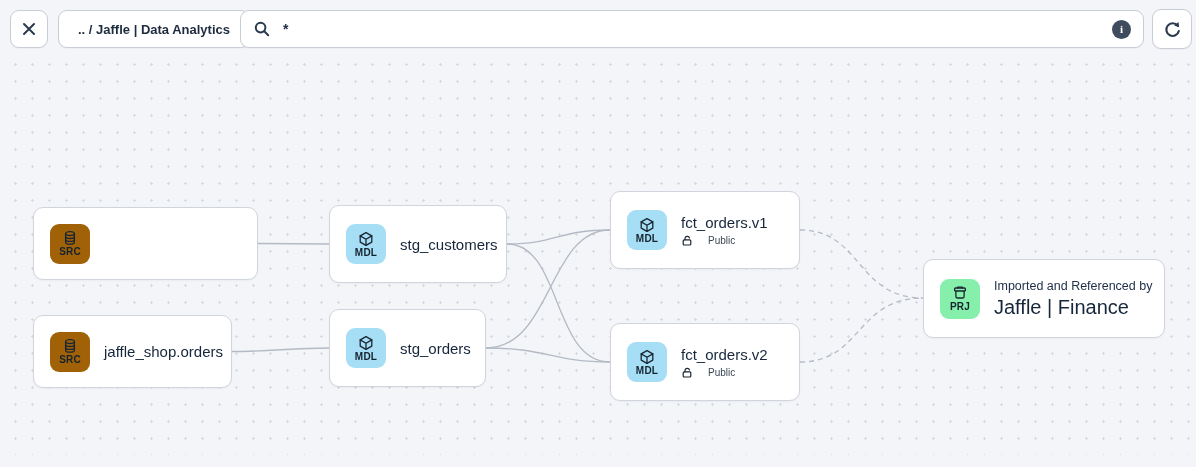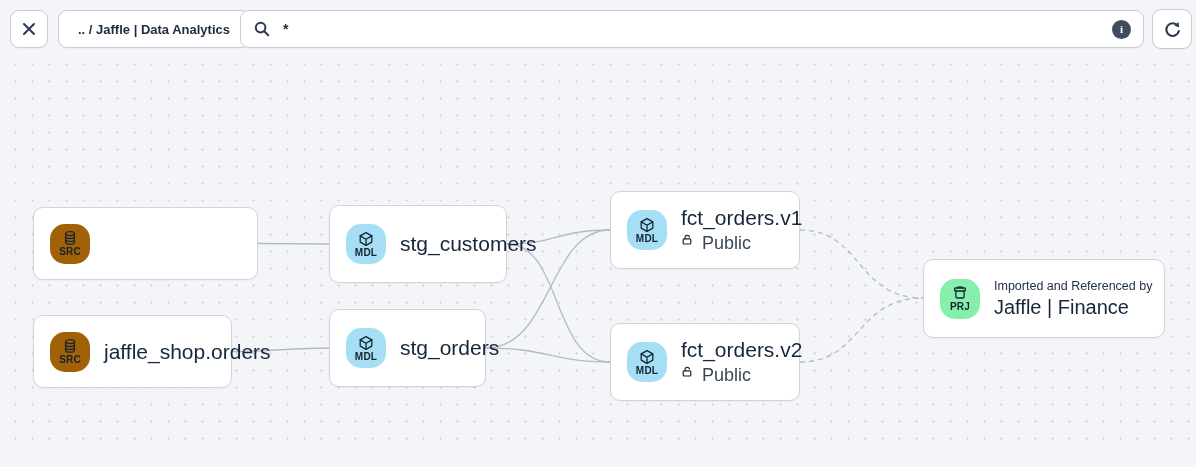--- a/index.html
+++ b/index.html
@@ -48,31 +48,31 @@
   .edge.dashed{stroke-dasharray:5 4;}
   
   .node{
     position:absolute;box-sizing:border-box;background:#ffffff;
     border:1px solid #d0d4dc;border-radius:10px;
     display:flex;align-items:center;padding:0 16px;gap:14px;
     box-shadow:0 1px 2px rgba(20,30,50,0.04);
     cursor:pointer;
   }
   .badge{
-    flex:0 0 auto;width:40px;height:40px;border-radius:15px;
+    flex:0 0 auto;width:40px;height:40px;border-radius:9px;
     display:flex;flex-direction:column;align-items:center;justify-content:center;
     gap:1px;color:#15232e;
   }
   .badge .k{font-size:10px;font-weight:700;letter-spacing:.2px;line-height:1;color:#15232e;}
   .badge.src{background:#a16207;}
   .badge.mdl{background:#a6def5;}
   .badge.prj{background:#86efac;}
-  .node .title{font-size:21px;color:#16263b;white-space:nowrap;}
+  .node .title{font-size:15px;color:#16263b;white-space:nowrap;}
   .node .col{display:flex;flex-direction:column;gap:3px;}
-  .access-row{display:flex;align-items:flex-start;gap:9px;font-size:18px;color:#3b4754;}
+  .access-row{display:flex;align-items:center;gap:15px;font-size:10px;color:#3b4754;}
   .prj-sub{font-size:12.5px;color:#22314a;white-space:nowrap;}
   .prj-title{font-size:20px;color:#16263b;white-space:nowrap;}
   .icon-stroke{stroke:#1a2532;fill:none;stroke-width:1.3;stroke-linecap:round;stroke-linejoin:round;}
   .tool-stroke{stroke:#2b3a4e;fill:none;stroke-width:2;stroke-linecap:round;}
 </style>
 </head>
 <body>
 
 <div class="canvas"></div>
 

